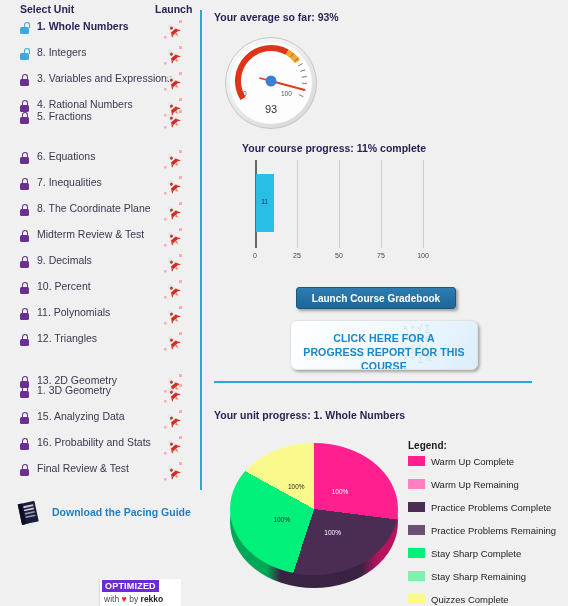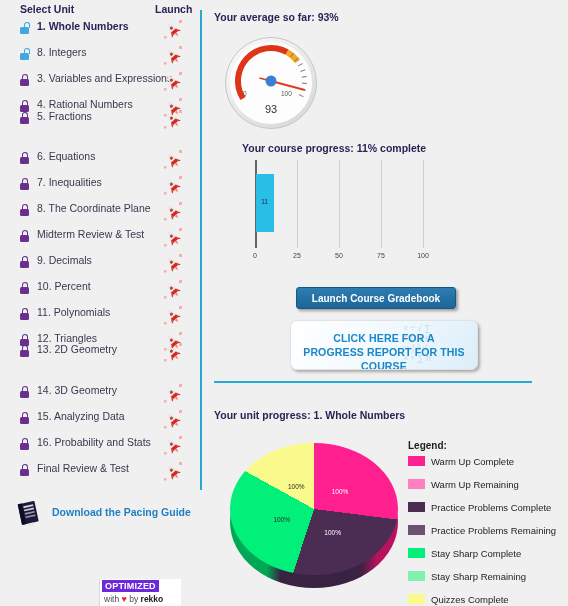--- a/index.html
+++ b/index.html
@@ -362,21 +362,21 @@
                 <path d="M7.6 11.6 L14.4 11.6 L14.4 15 L7.6 15 Z" fill="#d42a22"></path>
                 <path d="M7.6 12.2 L5.2 16.4 L7.6 15.6 Z" fill="#d42a22"></path>
                 <path d="M14.4 12.2 L16.8 16.4 L14.4 15.6 Z" fill="#d42a22"></path>
                 <circle cx="11" cy="8.6" r="1.5" fill="#c0392b"></circle>
                 <path d="M9.8 15.4 L12.2 15.4 L11 19 Z" fill="#f07a6a"></path>
               </g>
               <rect x="17" y="1" width="3" height="3" fill="#f3b0ab"></rect>
               <rect x="2" y="17" width="2.5" height="2.5" fill="#f3b0ab"></rect>
             </svg></span>
         </div>
-        <div class="unit-row" style="top: 340px; padding-left: 44px;">
+        <div class="unit-row" style="top: 371px; padding-left: 44px;">
           <span class="lock purple">
             <span class="shackle"></span>
             <span class="body"></span>
           </span>
           <span class="unit-label">13. 2D Geometry</span>
           <span class="rocket"><svg width="22" height="22" viewBox="0 0 22 22">
               <g transform="rotate(-40 11 11)">
                 <path d="M11 3 C13.4 5.2 14.4 8.4 14.4 11.6 L7.6 11.6 C7.6 8.4 8.6 5.2 11 3 Z" fill="#e8e8e8"></path>
                 <path d="M7.6 11.6 L14.4 11.6 L14.4 15 L7.6 15 Z" fill="#d42a22"></path>
                 <path d="M7.6 12.2 L5.2 16.4 L7.6 15.6 Z" fill="#d42a22"></path>
@@ -386,21 +386,21 @@
               </g>
               <rect x="17" y="1" width="3" height="3" fill="#f3b0ab"></rect>
               <rect x="2" y="17" width="2.5" height="2.5" fill="#f3b0ab"></rect>
             </svg></span>
         </div>
         <div class="unit-row" style="top: 381px;">
           <span class="lock purple">
             <span class="shackle"></span>
             <span class="body"></span>
           </span>
-          <span class="unit-label">14. 3D Geometry</span>
+          <span class="unit-label">1. 3D Geometry</span>
           <span class="rocket"><svg width="22" height="22" viewBox="0 0 22 22">
               <g transform="rotate(-40 11 11)">
                 <path d="M11 3 C13.4 5.2 14.4 8.4 14.4 11.6 L7.6 11.6 C7.6 8.4 8.6 5.2 11 3 Z" fill="#e8e8e8"></path>
                 <path d="M7.6 11.6 L14.4 11.6 L14.4 15 L7.6 15 Z" fill="#d42a22"></path>
                 <path d="M7.6 12.2 L5.2 16.4 L7.6 15.6 Z" fill="#d42a22"></path>
                 <path d="M14.4 12.2 L16.8 16.4 L14.4 15.6 Z" fill="#d42a22"></path>
                 <circle cx="11" cy="8.6" r="1.5" fill="#c0392b"></circle>
                 <path d="M9.8 15.4 L12.2 15.4 L11 19 Z" fill="#f07a6a"></path>
               </g>
               <rect x="17" y="1" width="3" height="3" fill="#f3b0ab"></rect>

